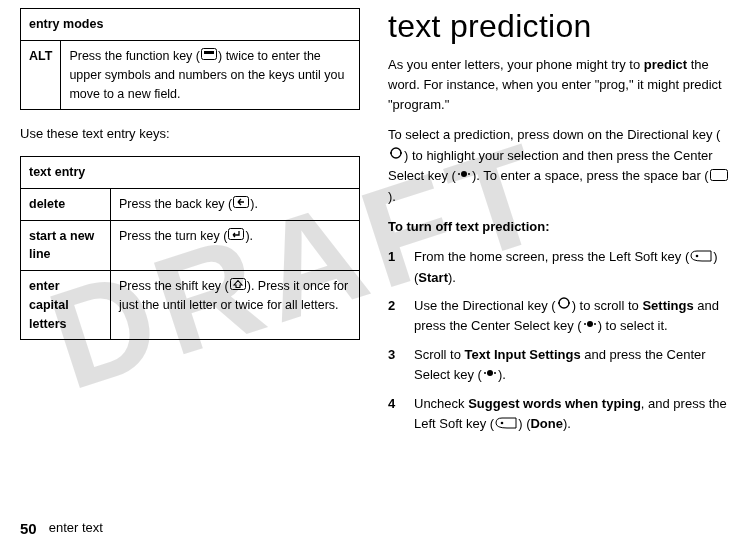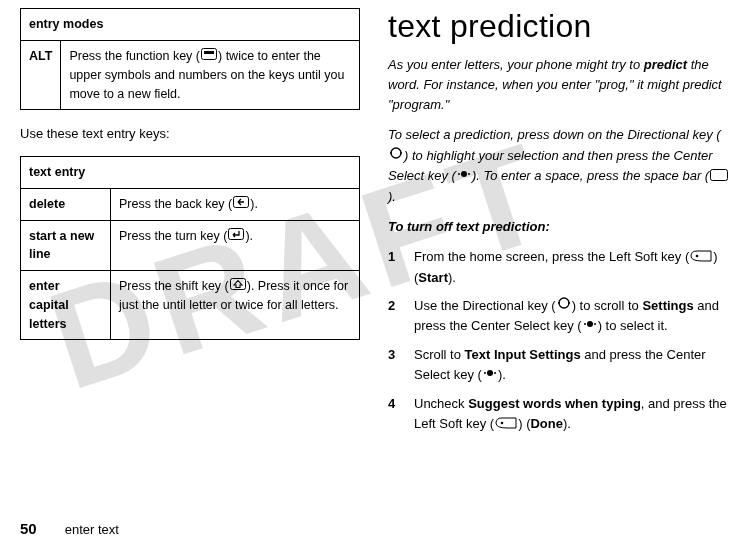--- a/index.html
+++ b/index.html
@@ -70,41 +70,40 @@
   h2.section-title {
     font-size: 32px;
     font-weight: normal;
     margin-bottom: 10px;
     letter-spacing: 0.3px;
   }
 
   .para {
     line-height: 1.55;
     margin-bottom: 10px;
-    font-style: italic;
   }
   .bold { font-weight: bold; }
   .cond { font-family: "Arial Narrow", Arial, sans-serif; font-stretch: condensed; font-weight: bold; }
 
   ol.steps { list-style: none; margin-top: 4px; }
   ol.steps li {
     display: flex;
     gap: 12px;
     line-height: 1.55;
     margin-bottom: 8px;
   }
   ol.steps li .num { font-weight: bold; width: 14px; flex-shrink: 0; }
 
   .footer {
     position: absolute;
     bottom: 10px;
     left: 20px;
     display: flex;
-    align-items: flex-end;
-    gap: 28px;
+    align-items: flex-start;
+    gap: 12px;
     z-index: 10;
   }
   .footer .pagenum { font-weight: bold; font-size: 15px; }
   .footer .section { font-size: 13px; }
 
   .icon {
     display: inline-block;
     vertical-align: middle;
     margin: 0 1px;
   }

